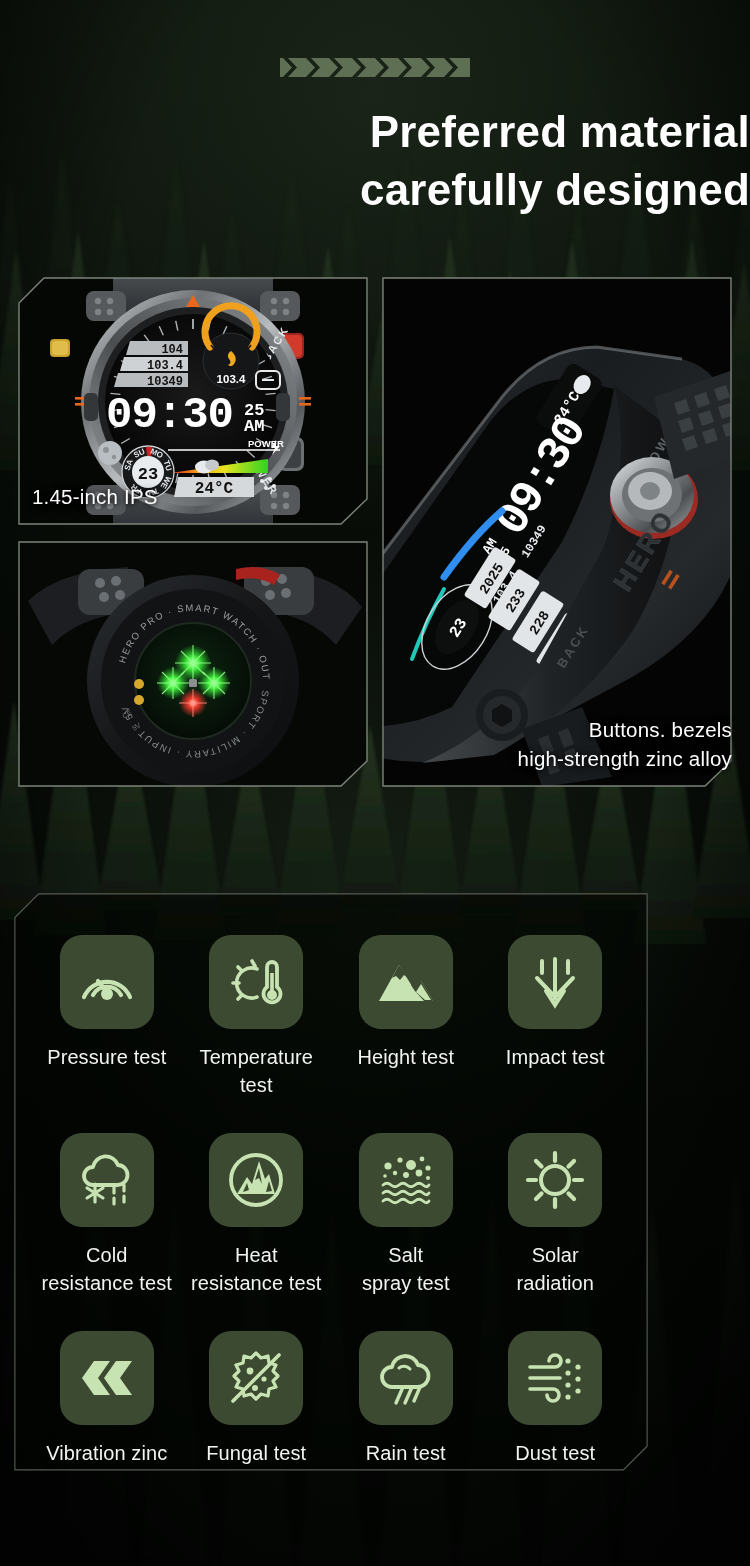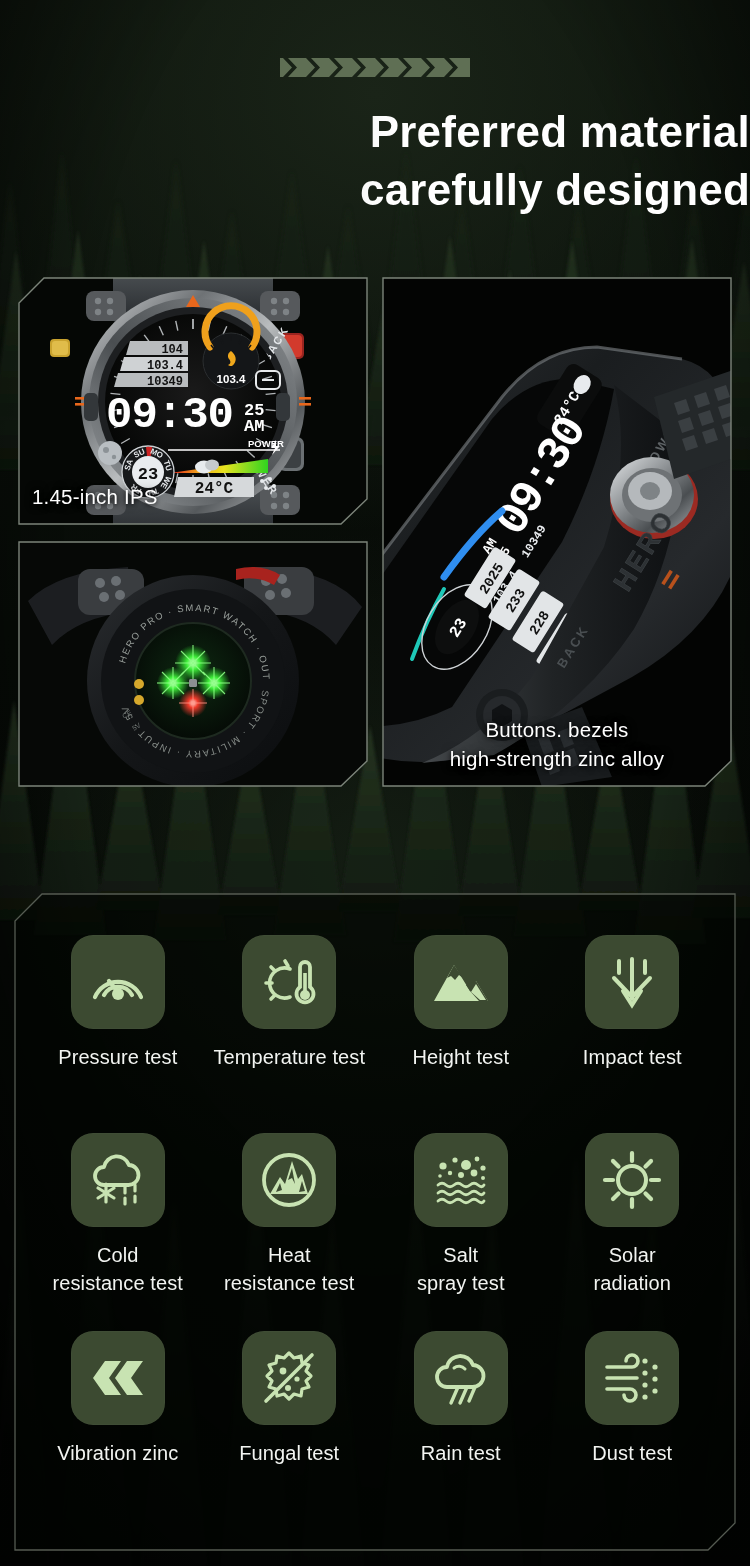--- a/index.html
+++ b/index.html
@@ -39,25 +39,25 @@
   .panel .clip{ position:absolute; inset:0; }
   .panel-border{ position:absolute; inset:0; pointer-events:none; }
   .pnl-a{ left:0;   top:0;   width:350px; height:248px; }
   .pnl-b{ left:0;   top:264px; width:350px; height:246px; }
   .pnl-c{ left:364px; top:0;  width:350px; height:510px; }
 
   .cap{ position:absolute; z-index:6; color:#fff; font-size:20.5px; line-height:1.42; letter-spacing:.2px;
         text-shadow:0 1px 4px rgba(0,0,0,.85), 0 0 10px rgba(0,0,0,.6); }
   .cap-a{ left:14px; bottom:14px; }
   .cap-b{ left:14px; bottom:12px; }
-  .cap-c{ left:0; right:0; bottom:14px; text-align:center; }
+  .cap-c{ left:0; right:0; bottom:14px; text-align:right; }
 
   
   .tests{
-    position:absolute; left:14px; top:893px; width:722px; height:658px; z-index:5;
+    position:absolute; left:14px; top:893px; width:634px; height:658px; z-index:5;
   }
   .tests-inner{ position:absolute; inset:0; }
   .grid{
     position:absolute; inset:0; padding:42px 18px 22px;
     display:grid; grid-template-columns:repeat(4,1fr); grid-auto-rows:1fr;
     align-items:start; justify-items:center;
   }
   .cell{ display:flex; flex-direction:column; align-items:center; width:100%; }
   .tile{
     width:94px; height:94px; border-radius:22px; background:#3c4a31;

